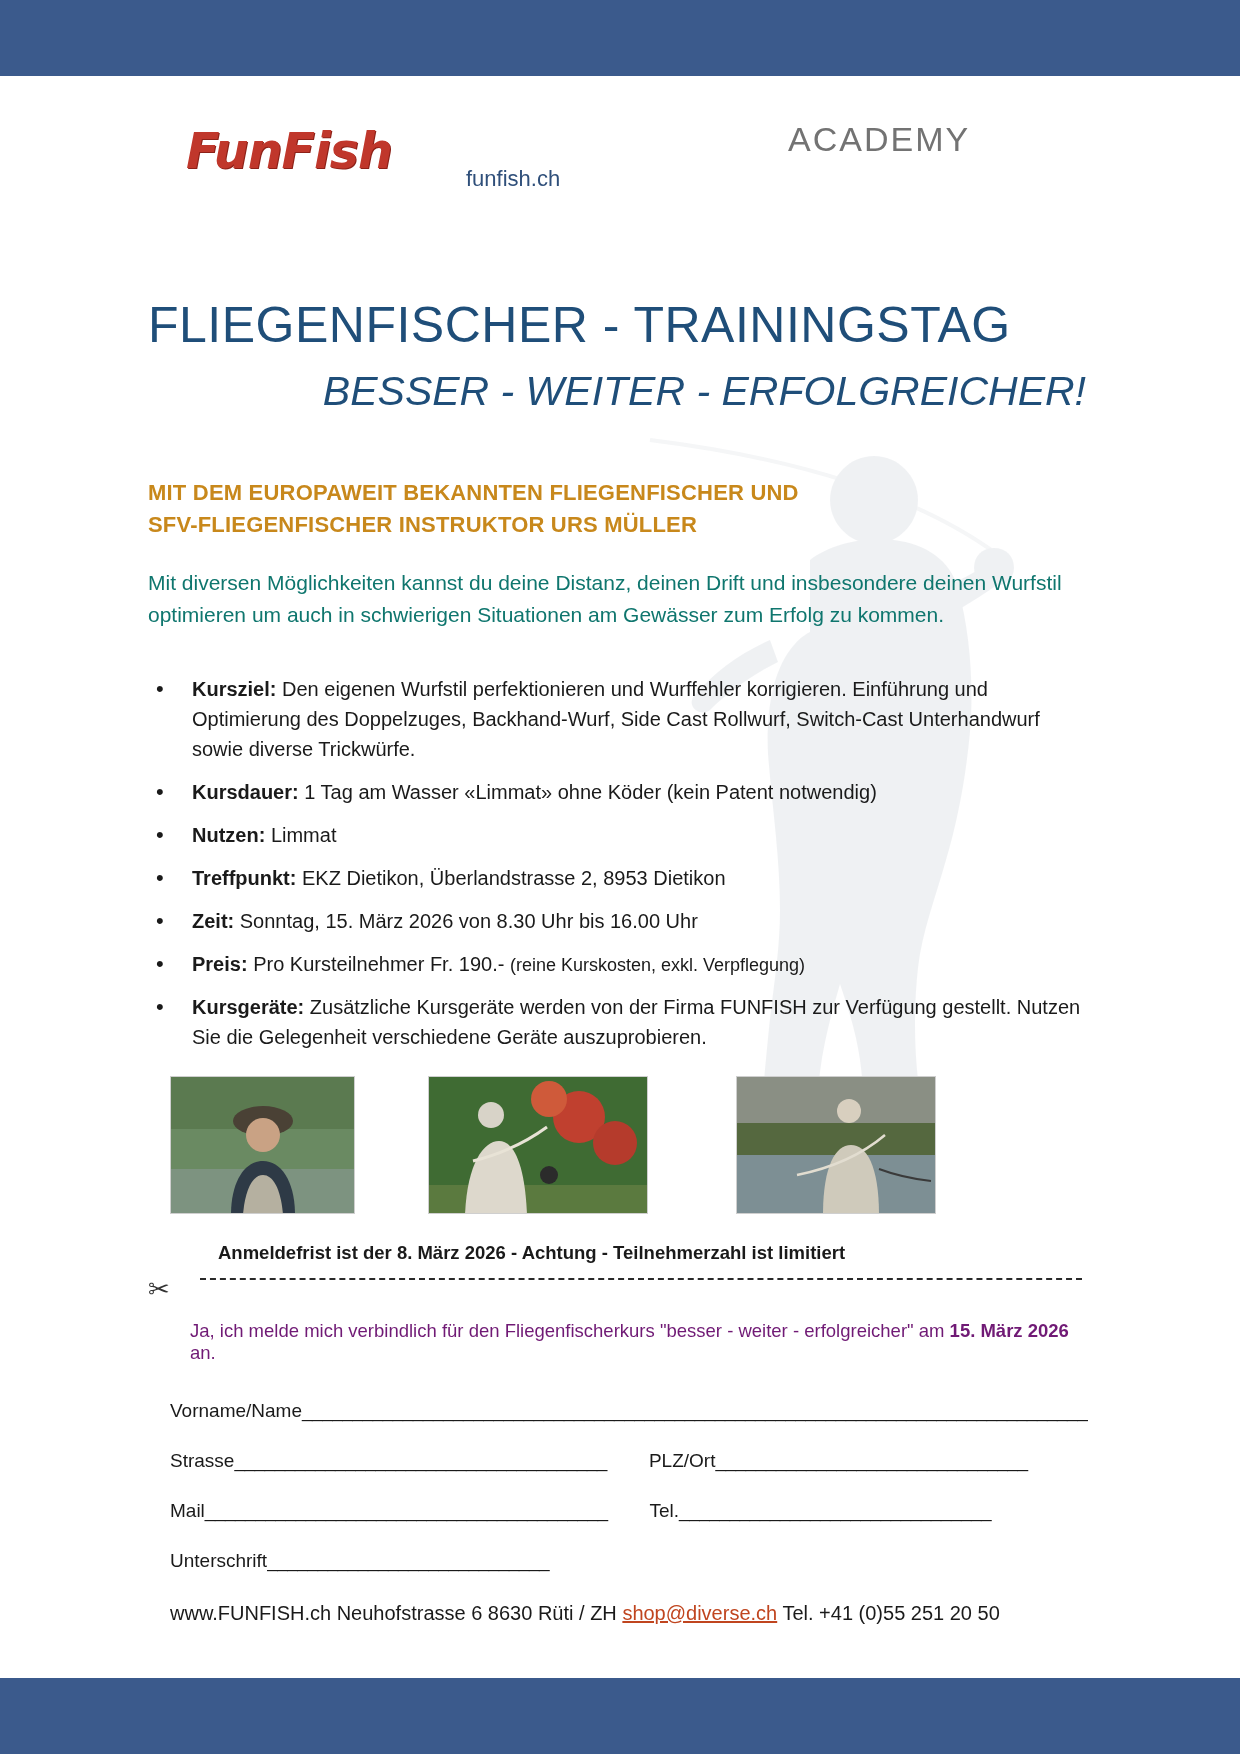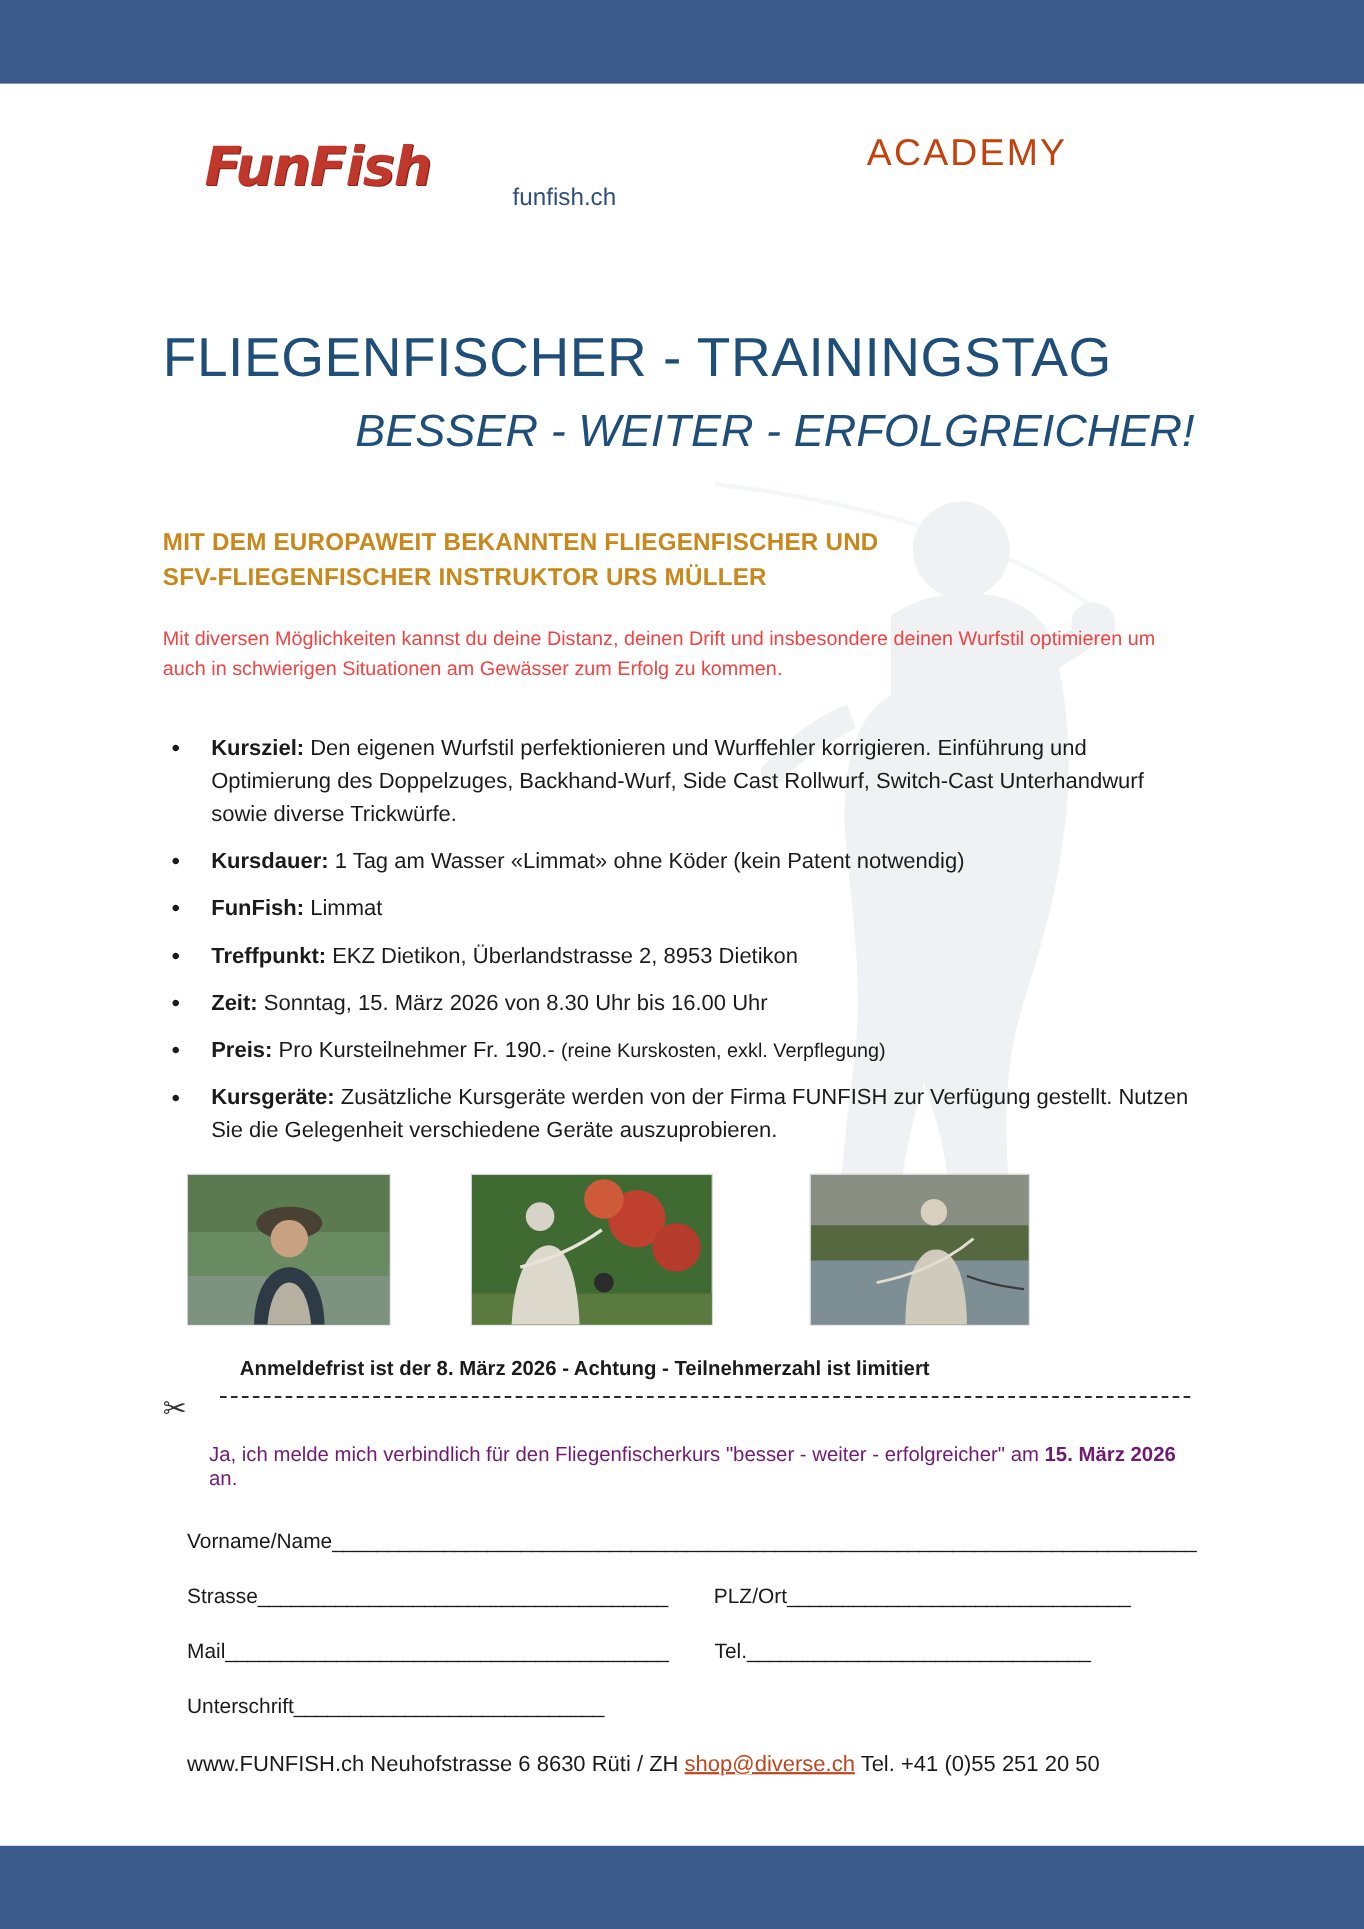--- a/index.html
+++ b/index.html
@@ -65,21 +65,21 @@
     position: absolute;
     left: 318px; top: 90px;
     font-size: 22px;
     color: #2f4f7a;
   }
   .academy {
     position: absolute;
     left: 640px; top: 44px;
     font-size: 34px;
     letter-spacing: 2px;
-    color: #c2410c;
+    color: #737373;
   }
 
   
   h1.title {
     margin: 70px 0 0 0;
     font-weight: normal;
     font-size: 50px;
     color: #1f4e79;
     letter-spacing: 0.5px;
   }
@@ -97,22 +97,22 @@
     margin-top: 62px;
     font-size: 22px;
     font-weight: bold;
     color: #c8881b;
     line-height: 1.45;
     letter-spacing: 0.2px;
   }
 
   .intro {
     margin-top: 26px;
-    font-size: 18px;
-    color: #ef4444;
+    font-size: 21px;
+    color: #0f766e;
     line-height: 1.55;
   }
 
   
   ul.details {
     margin: 42px 0 0 0;
     padding: 0;
     list-style: none;
   }
   ul.details > li {
@@ -250,21 +250,21 @@
     <div class="intro">Mit diversen Möglichkeiten kannst du deine Distanz, deinen Drift und insbesondere deinen Wurfstil optimieren um auch in schwierigen Situationen am Gewässer zum Erfolg zu kommen.</div>
 
     <ul class="details">
       <li>
         <span class="lbl">Kursziel:</span><span> Den eigenen Wurfstil perfektionieren und Wurffehler korrigieren. Einführung und Optimierung des Doppelzuges, Backhand-Wurf, Side Cast Rollwurf, Switch-Cast Unterhandwurf sowie diverse Trickwürfe.</span>
       </li>
       <li>
         <span class="lbl">Kursdauer:</span><span> 1 Tag am Wasser «Limmat» ohne Köder (kein Patent notwendig)</span>
       </li>
       <li>
-        <span class="lbl">FunFish:</span><span> Limmat</span>
+        <span class="lbl">Nutzen:</span><span> Limmat</span>
       </li>
       <li>
         <span class="lbl">Treffpunkt:</span><span> EKZ Dietikon, Überlandstrasse 2, 8953 Dietikon</span>
       </li>
       <li>
         <span class="lbl">Zeit:</span><span> Sonntag, 15. März 2026 von 8.30 Uhr bis 16.00 Uhr</span>
       </li>
       <li>
         <span class="lbl">Preis:</span><span> Pro Kursteilnehmer Fr. 190.- </span><span class="small-note">(reine Kurskosten, exkl. Verpflegung)</span>
       </li>

